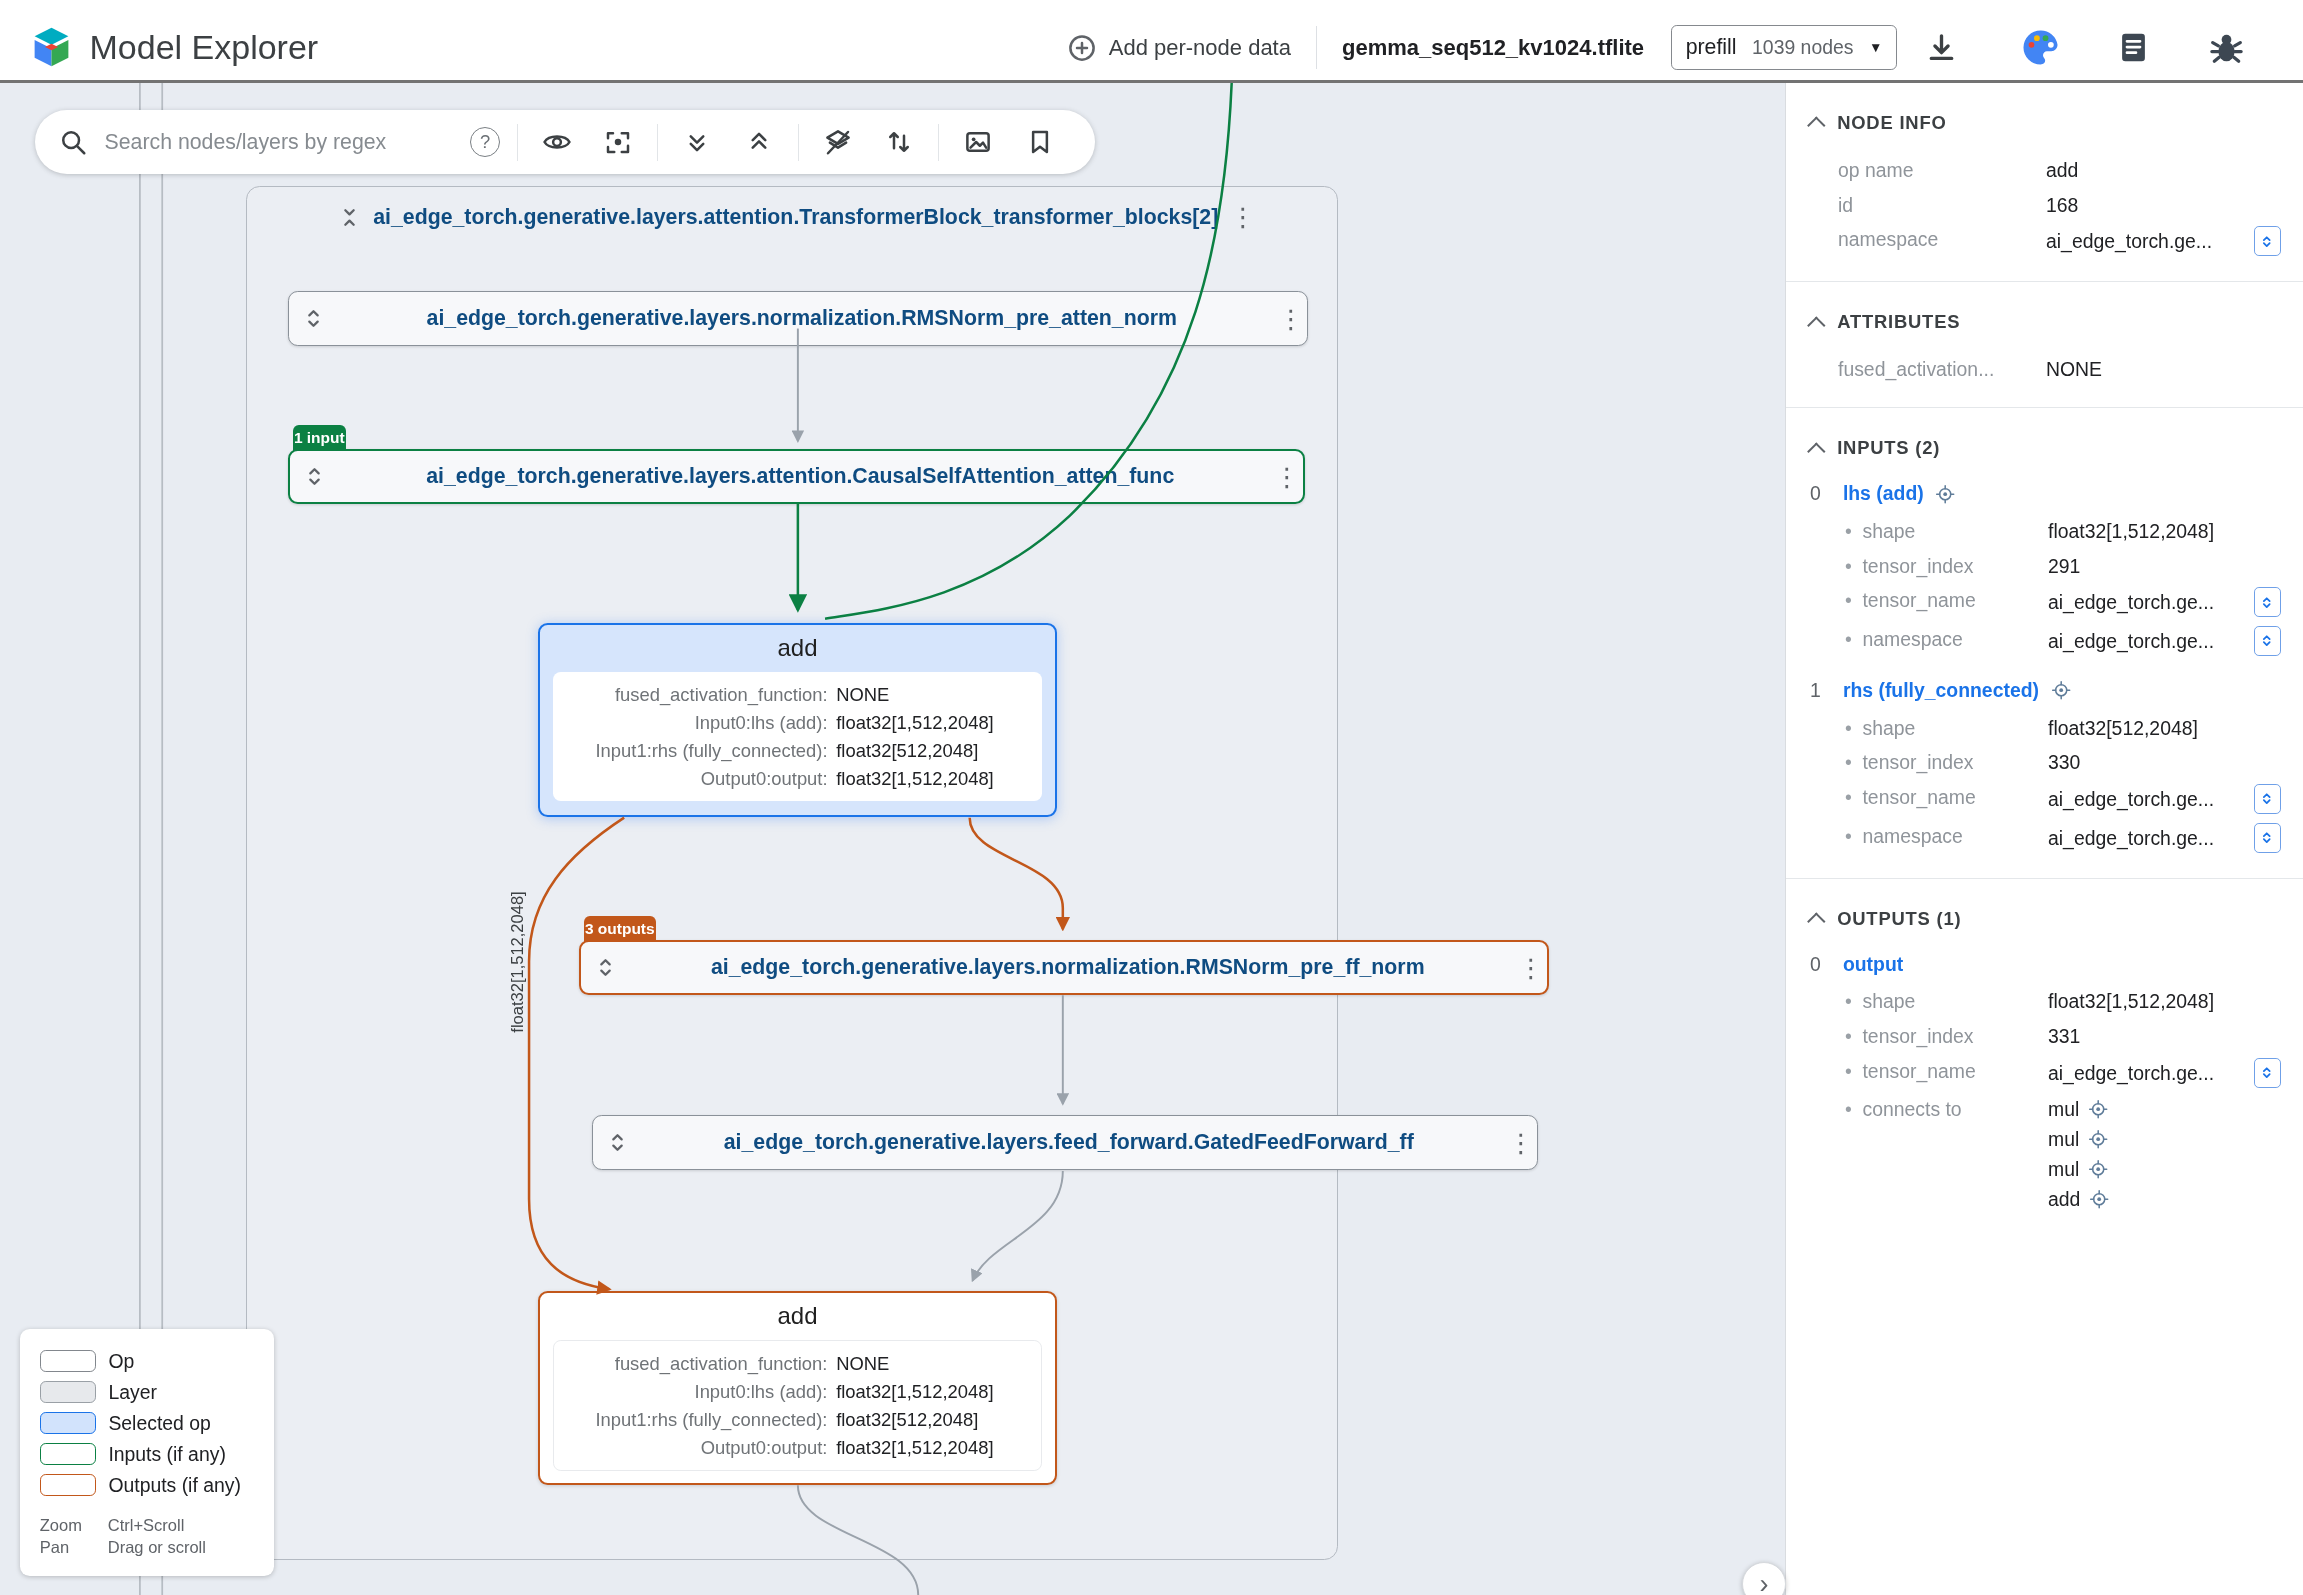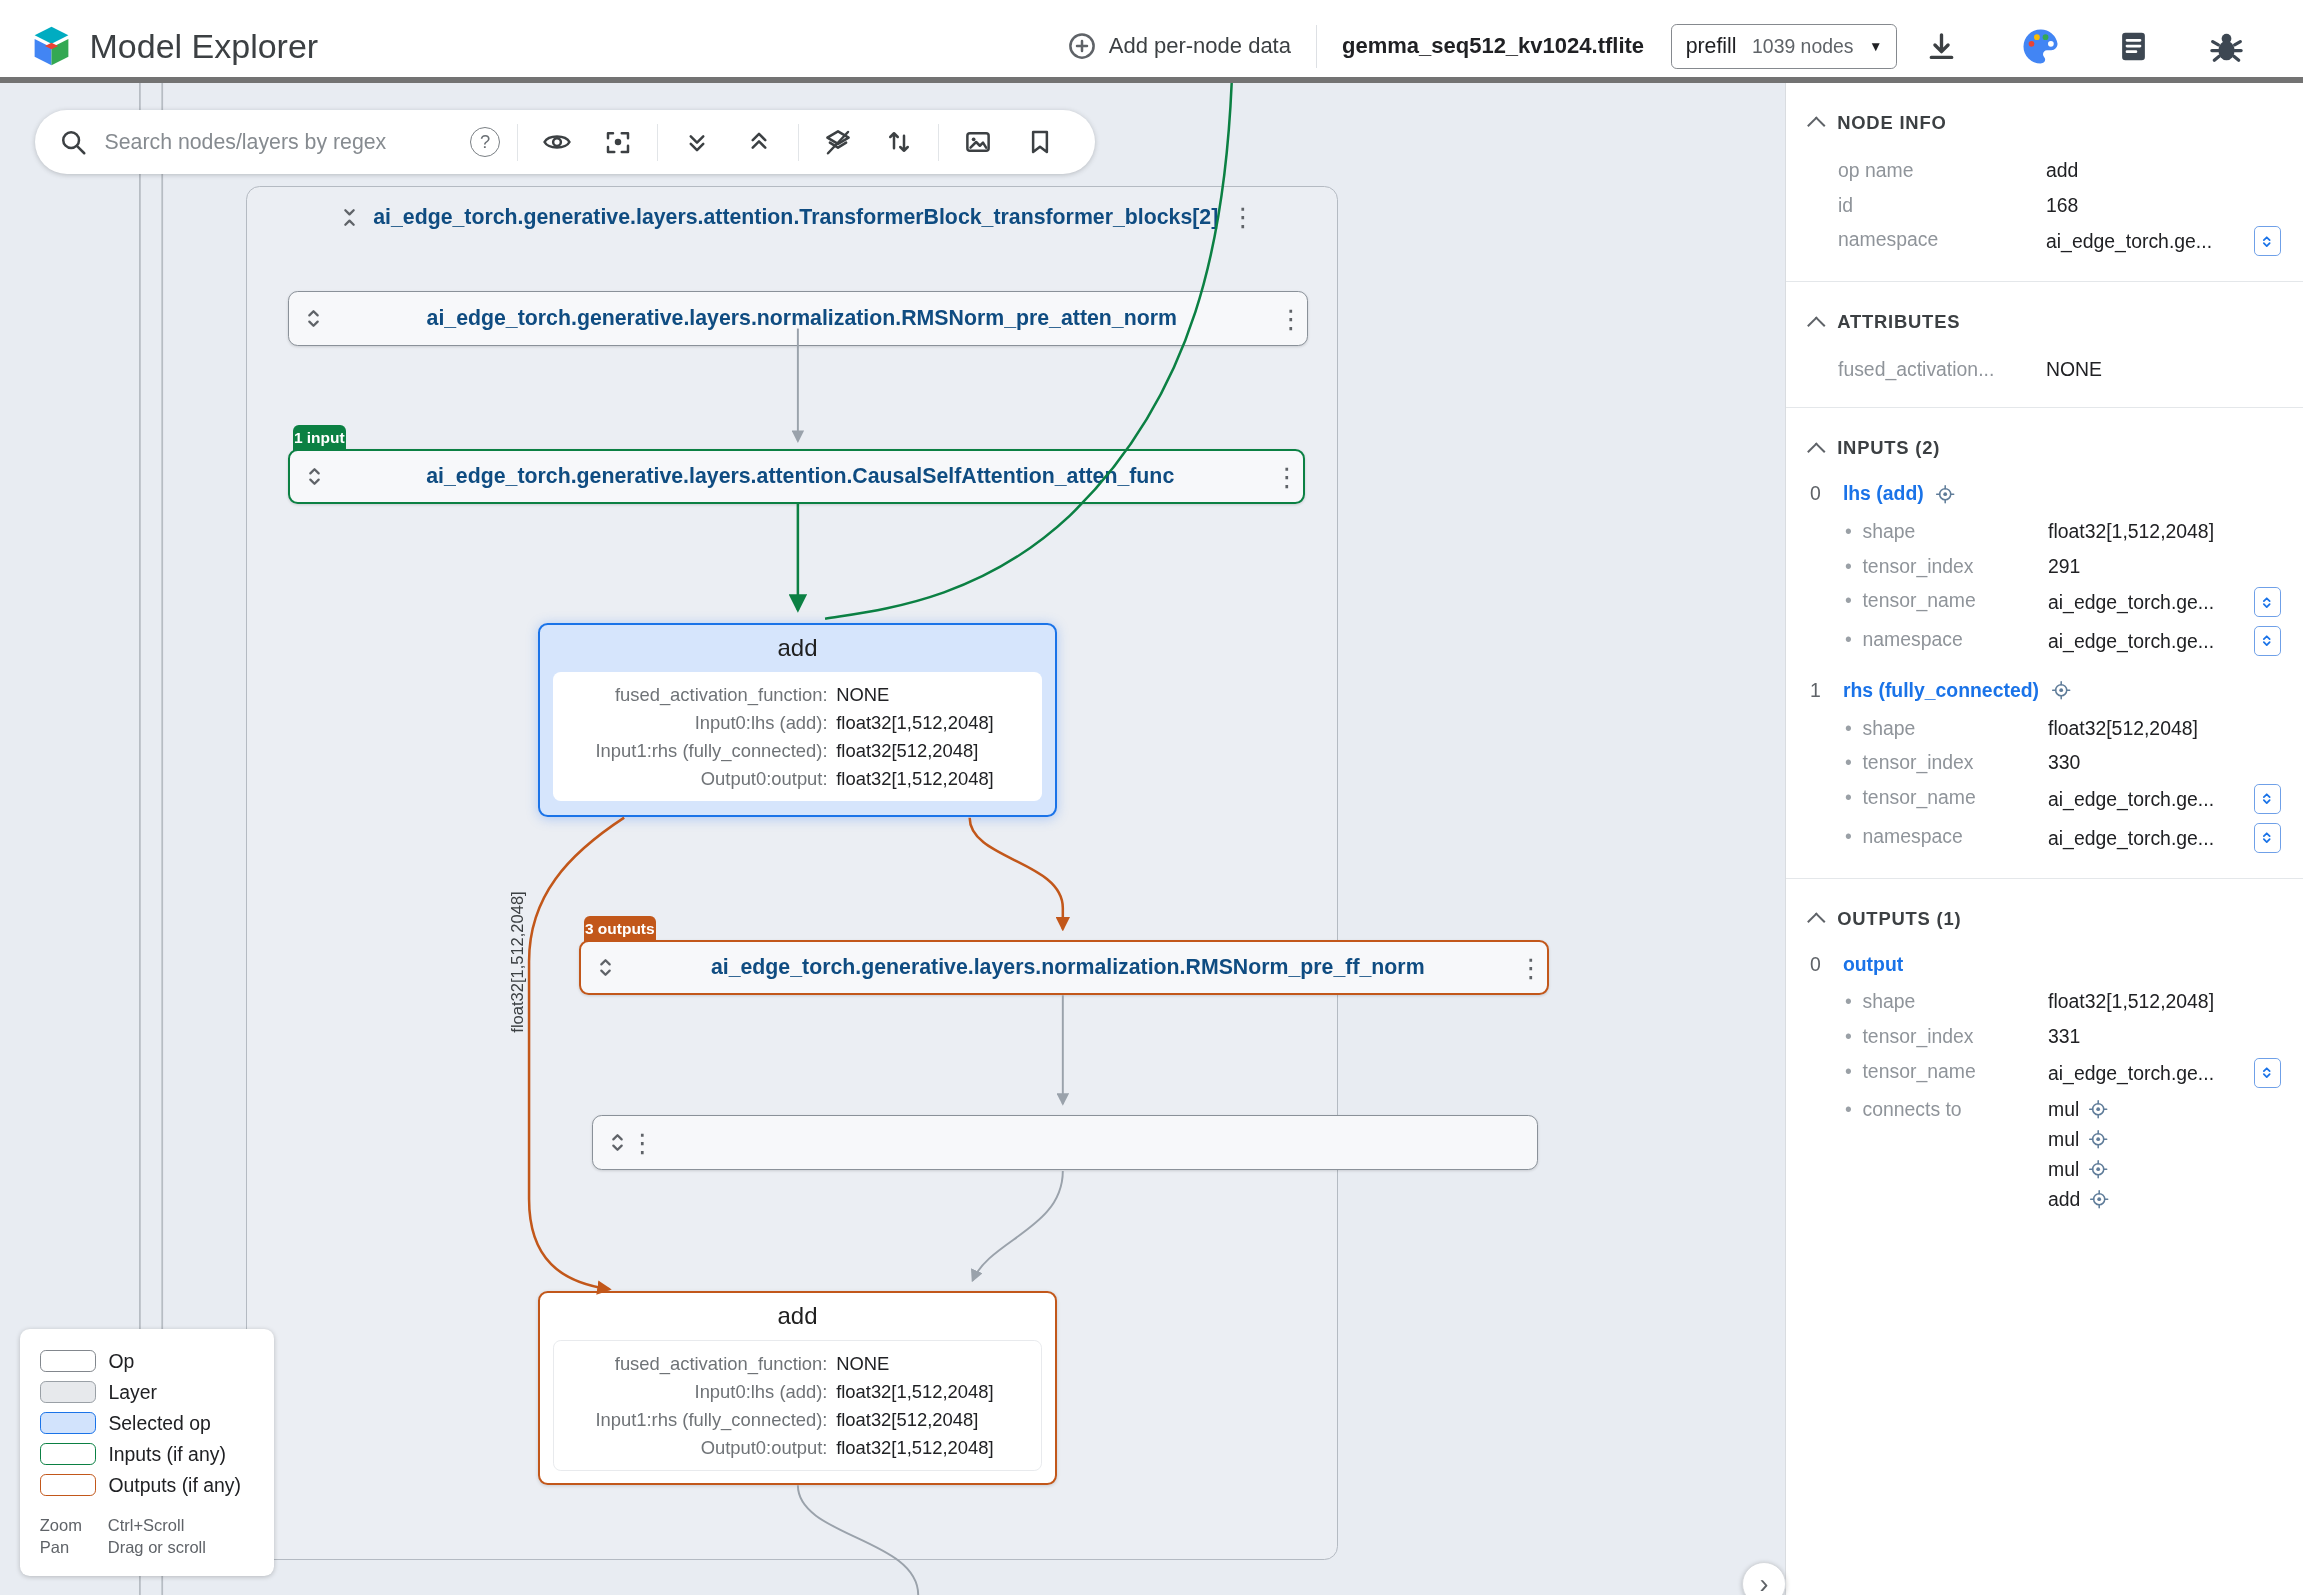--- a/index.html
+++ b/index.html
@@ -2,21 +2,21 @@
 <html><head>
 <meta charset="utf-8">
 <style>
   *{box-sizing:border-box;margin:0;padding:0}
   html,body{width:2304px;height:1595px;overflow:hidden;background:#fff;
     font-family:"Liberation Sans","DejaVu Sans",sans-serif;color:#202124}
   button{font-family:inherit;background:none;border:none;cursor:pointer}
 
   
   .topbar{height:83px;display:flex;align-items:center;padding:15px 56px 0 29px;
-    border-bottom:6px solid #737373;background:#fff;position:relative;z-index:30}
+    border-bottom:3px solid #737373;background:#fff;position:relative;z-index:30}
   .brand{display:flex;align-items:center;gap:15.5px}
   .app-title{font-size:34px;color:#3c4043}
   .addbtn{display:flex;align-items:center;gap:11.6px;margin-left:auto;font-size:22px;color:#3c4043}
   .tb-sep{width:1px;height:43px;background:#dde0e4;margin:0 25px}
   .model-name{font-size:22px;font-weight:700;color:#202124;margin-right:27px;white-space:nowrap}
   .gselect{display:flex;align-items:center;gap:15.5px;border:1px solid #85898e;border-radius:5.8px;
     height:45px;padding:0 13.6px;margin-right:23px;background:#fff}
   .gname{font-size:21.3px;color:#202124}
   .gcount{font-size:19.4px;color:#5f6368}
   .caret{font-size:13.6px;color:#202124}
@@ -232,20 +232,21 @@
           <path d="M8 9 12 5 16 9M8 15 12 19 16 15"></path>
         </svg>
       <span class="lbl">ai_edge_torch.generative.layers.normalization.RMSNorm_pre_ff_norm</span>
       <span class="kebab">⋮</span>
     </div>
 
     <div class="layer-node" style="left:592px;top:1032px;width:946px">
       <svg class="nic" viewBox="0 0 24 24">
           <path d="M8 9 12 5 16 9M8 15 12 19 16 15"></path>
         </svg>
+      <span class="lbl">ai_edge_torch.generative.layers.feed_forward.GatedFeedForward_ff</span>
       <span class="kebab">⋮</span>
     </div>
 
     <div class="op-node plain" style="top:1208px">
       <div class="op-head">add</div>
       <div class="op-body">
         <span class="k">fused_activation_function:</span>
           <span class="v">NONE</span>
         <span class="k">Input0:lhs (add):</span>
           <span class="v">float32[1,512,2048]</span>

